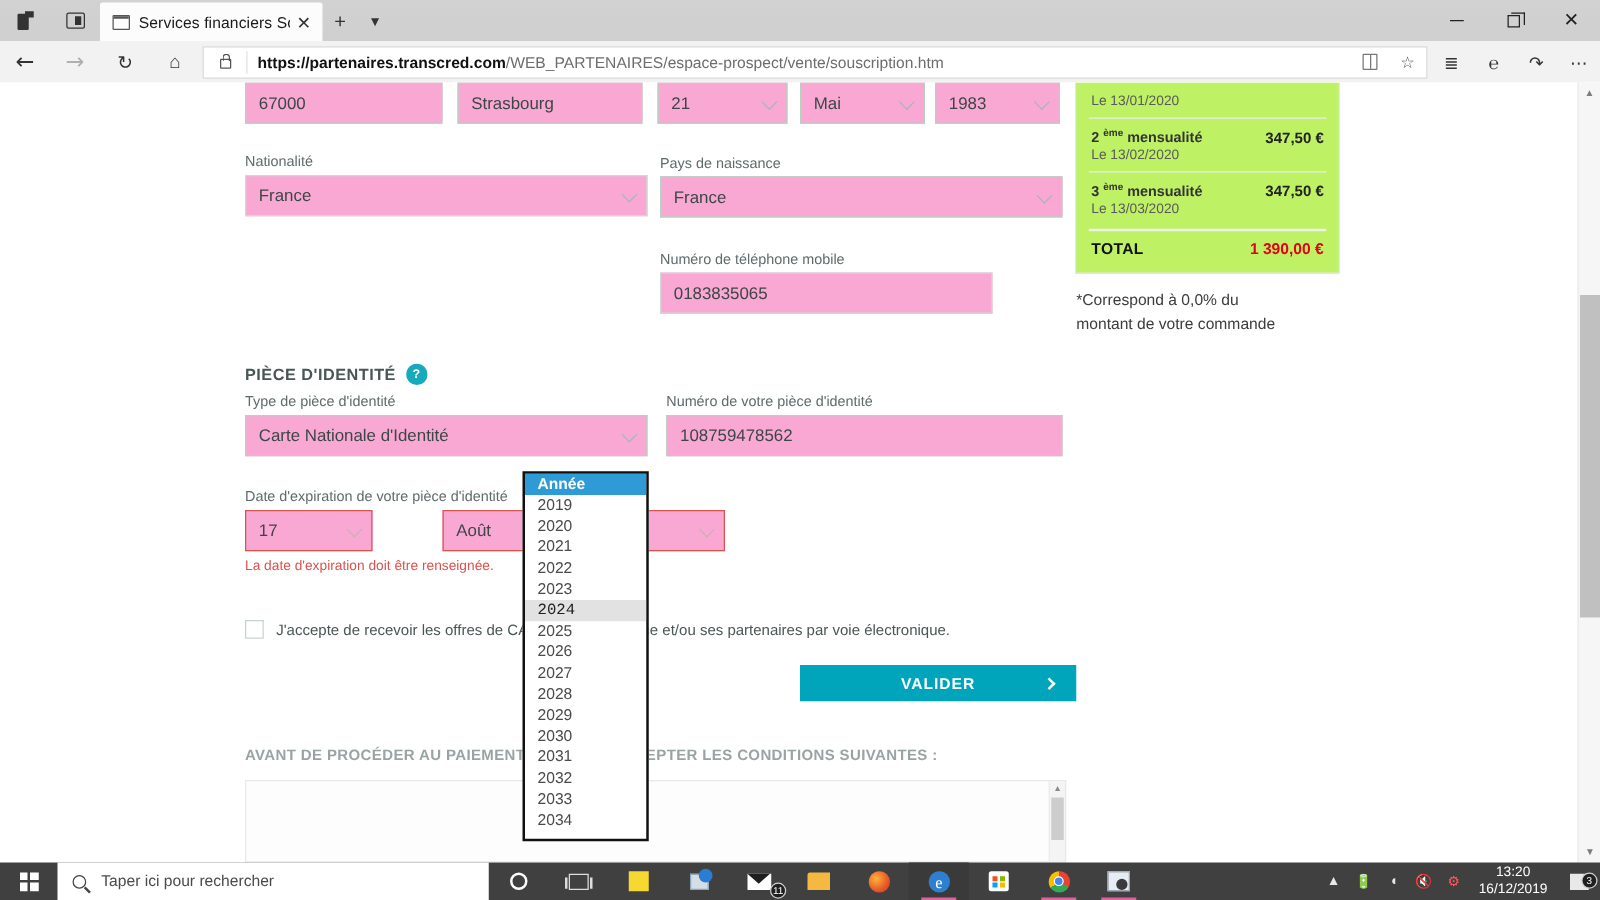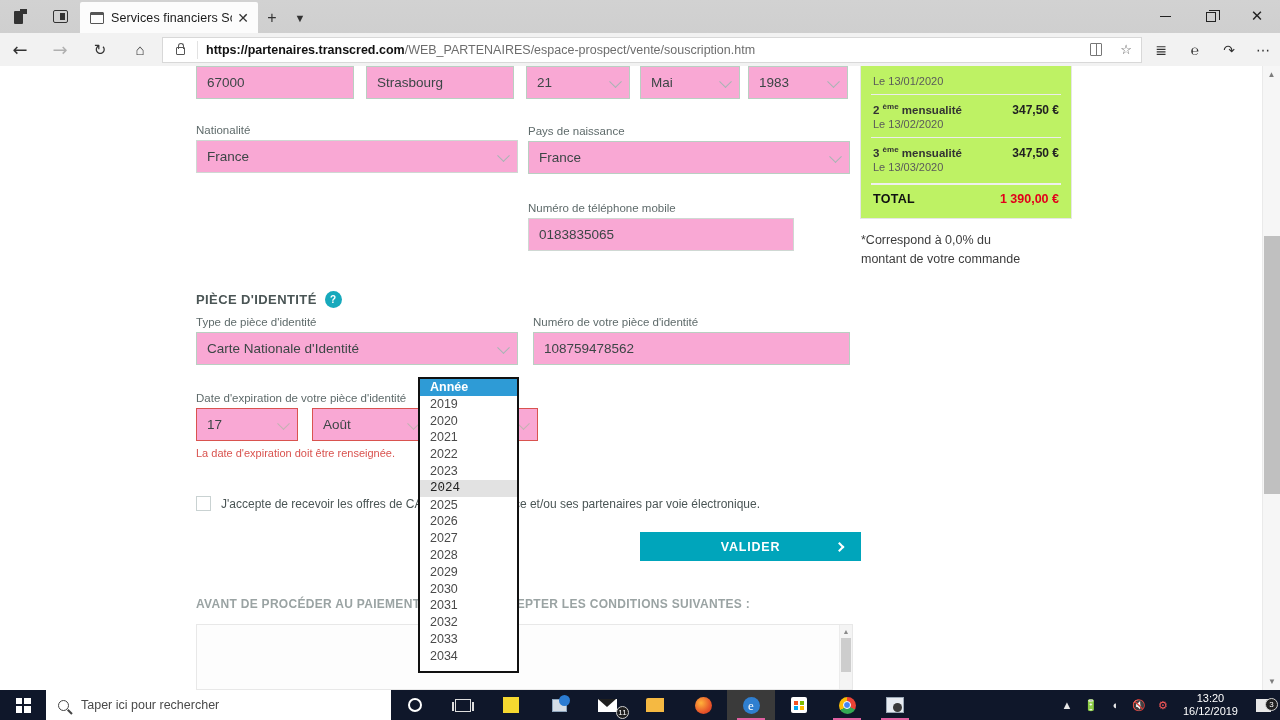--- a/index.html
+++ b/index.html
@@ -209,21 +209,21 @@
     position:absolute; right:0; top:66px; width:18px; height:624px; background:#f6f6f6;
     border-left:1px solid #eaeaea;
   }
   .ps-btn { height:17px; display:flex; align-items:center; justify-content:center;
             font-size:8px; color:#7d7d7d; }
   .ps-thumb { position:absolute; left:1px; width:16px; background:#c0c0c0; }
 
   
   .taskbar {
     position:absolute; left:0; bottom:0; width:1280px; height:30px;
-    background:#0f172a;
+    background:#404040;
     display:flex; align-items:center;
   }
   .start {
     width: 46px; height:30px; display:flex; align-items:center; justify-content:center;
   }
   .win-logo { width:15px; height:15px; display:grid; grid-template-columns:1fr 1fr;
               grid-template-rows:1fr 1fr; gap:1.6px; }
   .win-logo i { background:#fff; display:block; }
   .searchbox {
     width: 345px; height: 30px; background:#fff; display:flex; align-items:center;
@@ -387,21 +387,21 @@
         </div>
       </div>
 
       <div style="position:absolute; left:196px; top:326px; width:420px;">
         <div class="label">Date d'expiration de votre pièce d'identité</div>
         <div style="display:flex; gap:14px;">
           <div class="field err select" style="width:102px;height:33px;">
             <span>17</span>
             <span class="chev"></span>
           </div>
-          <div class="field err select" style="width:116px;height:33px;">
+          <div class="field err select" style="width:116px;height:33px;margin-left:42px;">
             <span>Août</span>
             <span class="chev"></span>
           </div>
           <div class="field err select" style="width:96px;height:33px;">
             <span></span>
             <span class="chev"></span>
           </div>
         </div>
         <div class="errmsg">La date d'expiration doit être renseignée.</div>
       </div>

